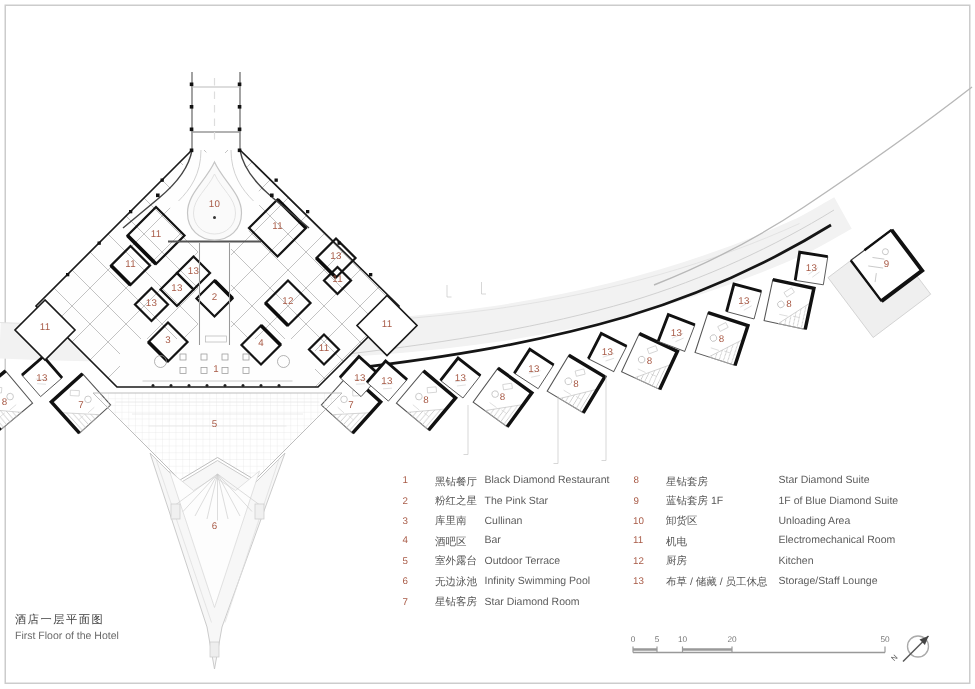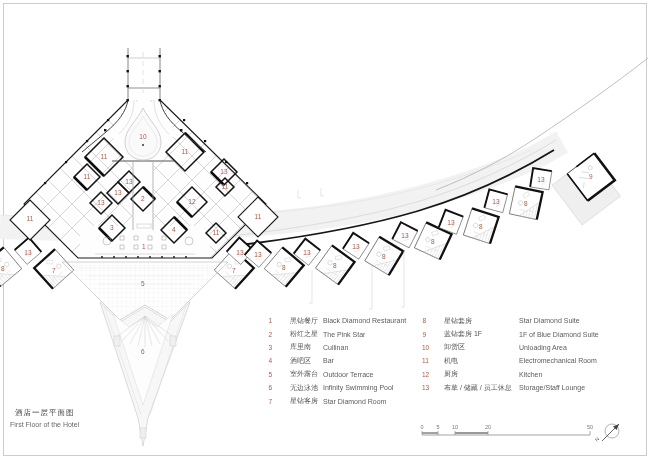--- a/index.html
+++ b/index.html
@@ -20,21 +20,21 @@
   #legend-col-1{left:422px;width:210px;}
   .legend-row{display:grid;grid-template-columns:13px 42px auto;column-gap:0;
     height:13.4px;align-items:center;}
   #legend-col-1 .legend-row{grid-template-columns:13px 84px auto;}
   .lg-no{color:var(--accent,#a85a46);font-size:6.5px;text-align:right;padding-right:9px;box-sizing:content-box;}
   .lg-zh{color:#555555;font-size:7px;white-space:nowrap;padding-left:9px;box-sizing:border-box;}
   #legend-col-0 .lg-zh{padding-left:9px;}
   .lg-en{color:#5c5c5c;font-size:7px;white-space:nowrap;}
   
   .title-block{position:absolute;left:10px;top:408px;}
-  .title-zh{font-size:7.5px;color:#3d3d3d;letter-spacing:1px;text-align:center;}
+  .title-zh{font-size:7.5px;color:#3d3d3d;letter-spacing:1px;}
   .title-en{font-size:7px;color:#6a6a6a;margin-top:3px;}
   
   #scale-ticks{position:absolute;left:0;top:0;width:650px;height:459px;pointer-events:none;}
   #scale-ticks span{position:absolute;top:424px;transform:translateX(-50%);
     font-size:5.5px;color:#777777;}
   .north-label{position:absolute;left:595px;top:436px;font-size:5px;color:#555555;
     transform:rotate(-45deg);}
 </style>
 </head>
 <body>

